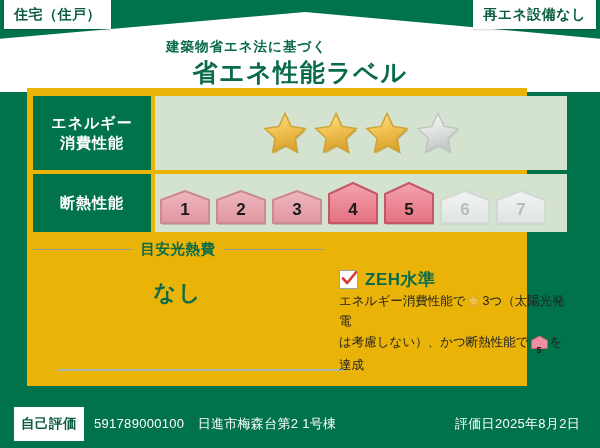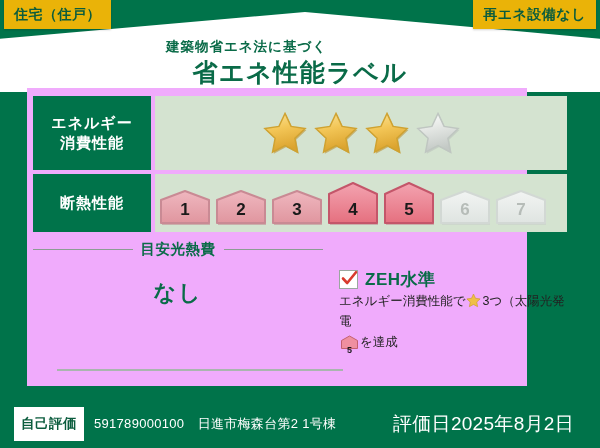--- a/index.html
+++ b/index.html
@@ -12,40 +12,40 @@
   .label-root{position:relative;width:600px;height:448px;background:#00734a;}
 
   
   .header{position:absolute;left:0;top:0;width:600px;height:92px;overflow:hidden;}
   .roof{
     position:absolute;left:-10px;top:12px;width:620px;height:92px;
     background:#ffffff;
     clip-path:polygon(50.8% 0%, 100% 30%, 100% 100%, 0% 100%, 0% 30%);
   }
   .tag{
-    position:absolute;top:0;background:#eab308;color:#0a5c3d;
+    position:absolute;top:0;background:#ffffff;color:#0a5c3d;
     font-size:14px;font-weight:bold;letter-spacing:.5px;
     padding:7px 10px 8px 10px;line-height:1;
     box-shadow:0 1px 2px rgba(0,0,0,.18);
   }
   .tag-left{left:4px;}
   .tag-right{right:4px;}
   .head-sub{
     position:absolute;width:493px;top:38px;text-align:center;
     color:#0a6b48;font-size:13.5px;font-weight:bold;letter-spacing:1px;
   }
   .head-title{
     position:absolute;width:600px;top:56px;text-align:center;
     color:#0a6b48;font-size:25px;font-weight:bold;letter-spacing:1.5px;
   }
 
   
   .panel{
     position:absolute;left:27px;top:88px;width:500px;height:298px;
-    background:#f0abfc;
+    background:#eab308;
   }
 
   
   .row{position:absolute;left:6px;width:534px;display:flex;align-items:stretch;}
   .row-energy{top:8px;height:74px;}
   .row-insul{top:86px;height:58px;border-radius:28px;}
 
   .row-label{
     width:118px;background:#00734a;color:#ffffff;
     display:flex;flex-direction:column;align-items:center;justify-content:center;
@@ -112,21 +112,21 @@
   .footer{
     position:absolute;left:0;top:400px;width:600px;height:48px;
     display:flex;align-items:center;color:#ffffff;
   }
   .self-eval{
     margin-left:14px;background:#ffffff;color:#0a5c3d;
     font-size:13.5px;font-weight:bold;letter-spacing:.5px;
     padding:10px 7px;line-height:1.1;
   }
   .foot-id{margin-left:10px;font-size:13px;letter-spacing:.3px;white-space:nowrap;}
-  .foot-date{margin-left:auto;margin-right:26px;font-size:19px;letter-spacing:.3px;white-space:nowrap;}
+  .foot-date{margin-left:auto;margin-right:20px;font-size:13px;letter-spacing:.3px;white-space:nowrap;}
 </style>
 </head>
 <body>
 
 <div class="label-root">
 
   <div class="header">
     <div class="roof"></div>
     <div class="tag tag-left">住宅（住戸）</div>
     <div class="tag tag-right">再エネ設備なし</div>
@@ -306,21 +306,21 @@
           <svg width="19" height="19" viewBox="0 0 19 19">
             <path d="M3 9.5 L7.2 14 L16 3.2" fill="none" stroke="#d83a2e" stroke-width="2.6" stroke-linecap="round" stroke-linejoin="round"></path>
           </svg>
         </div>
         <div class="zeh-title">ZEH水準</div>
       </div>
       <div class="zeh-desc">
         <span>エネルギー消費性能で</span><svg class="mini-star" width="15" height="15" viewBox="0 0 24 24">
             <path d="M12 1.6 L15.2 8.5 L22.6 9.4 L17.2 14.5 L18.6 21.9 L12 18.3 L5.4 21.9 L6.8 14.5 L1.4 9.4 L8.8 8.5 Z" fill="#f0bf46" stroke="#c99a2c" stroke-width="1"></path>
           </svg><span>3つ（太陽光発電</span><br>
-        <span class="mini-house"><svg width="17" height="14" viewBox="0 0 34 28">
+        <span>は考慮しない）、かつ断熱性能で</span><span class="mini-house"><svg width="17" height="14" viewBox="0 0 34 28">
               <path d="M1 11 L17 2 L33 11 L33 27 L1 27 Z" fill="#ef8fa0" stroke="#c2606f" stroke-width="2"></path>
             </svg><span class="mn">5</span></span><span>を達成</span>
       </div>
     </div>
 
   </div>
 
   <div class="footer">
     <div class="self-eval">自己評価</div>
     <div class="foot-id">591789000100　日進市梅森台第2 1号棟</div>

